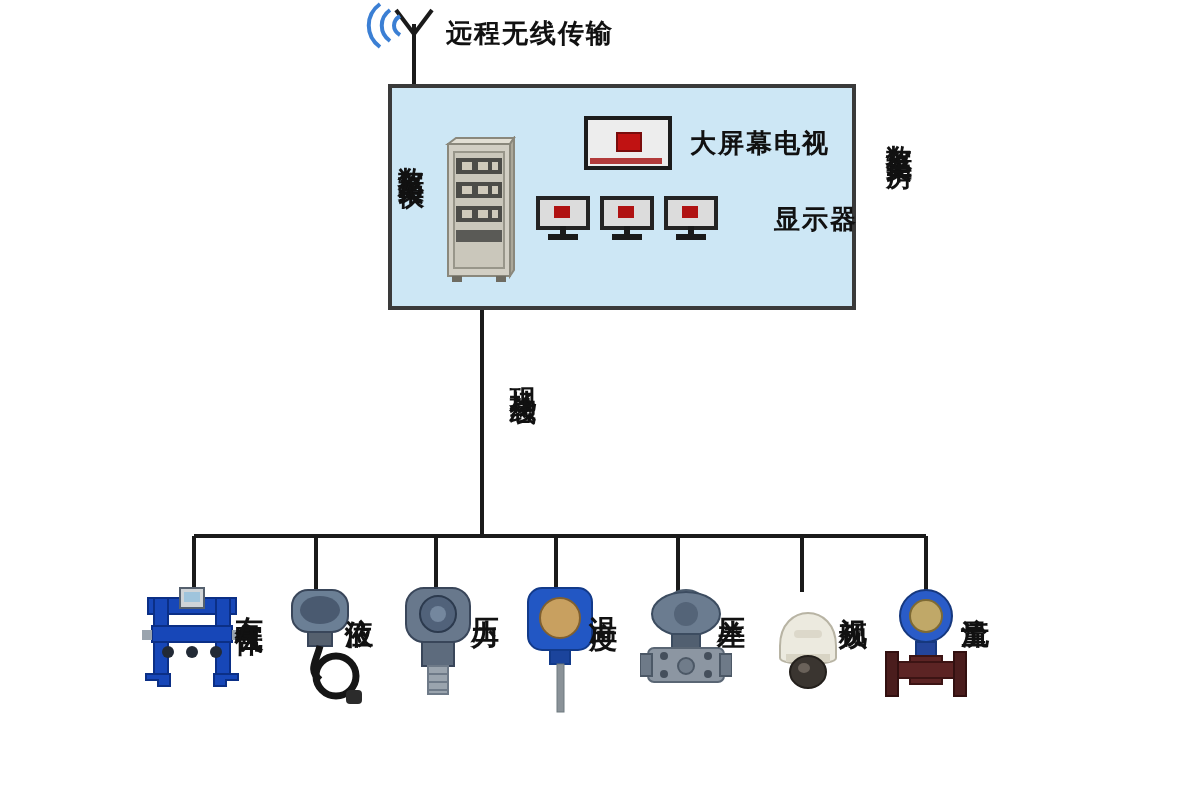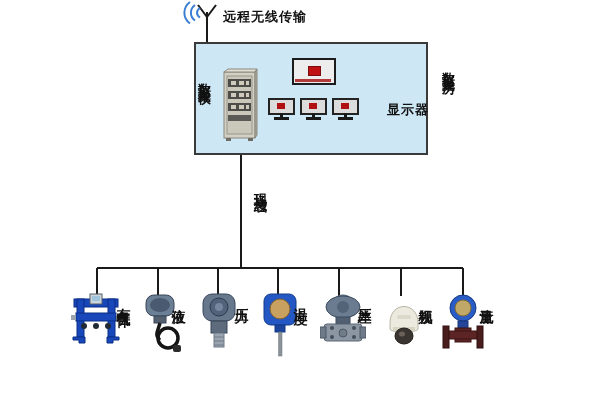--- a/index.html
+++ b/index.html
@@ -91,20 +91,21 @@
   </svg>
 
   <div class="abs vlbl" style="left:198px;top:73px">数据采集仪</div>
 
   <div class="abs vlbl" style="left:442px;top:62px">数据采集房</div>
 
   <div class="abs tv">
     <span class="logo"></span>
     <span class="strip"></span>
   </div>
+  <div class="abs lbl" style="left:345px;top:63px">大屏幕电视</div>
 
   <div class="mon" style="left:268px">
     <span class="logo"></span>
       <span class="stem"></span>
       <span class="base"></span>
     </div>
   <div class="mon" style="left:300px">
     <span class="logo"></span>
       <span class="stem"></span>
       <span class="base"></span>

